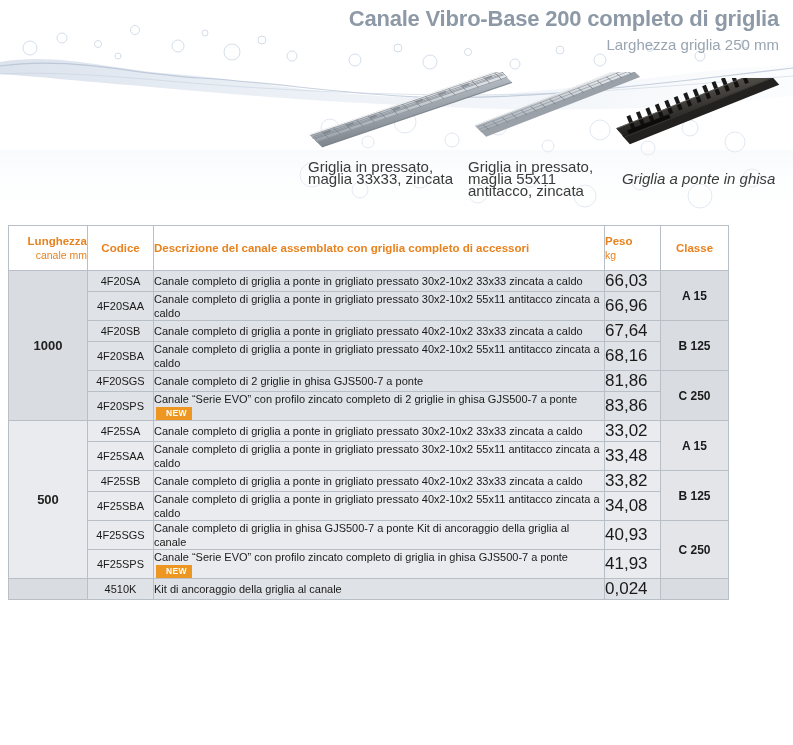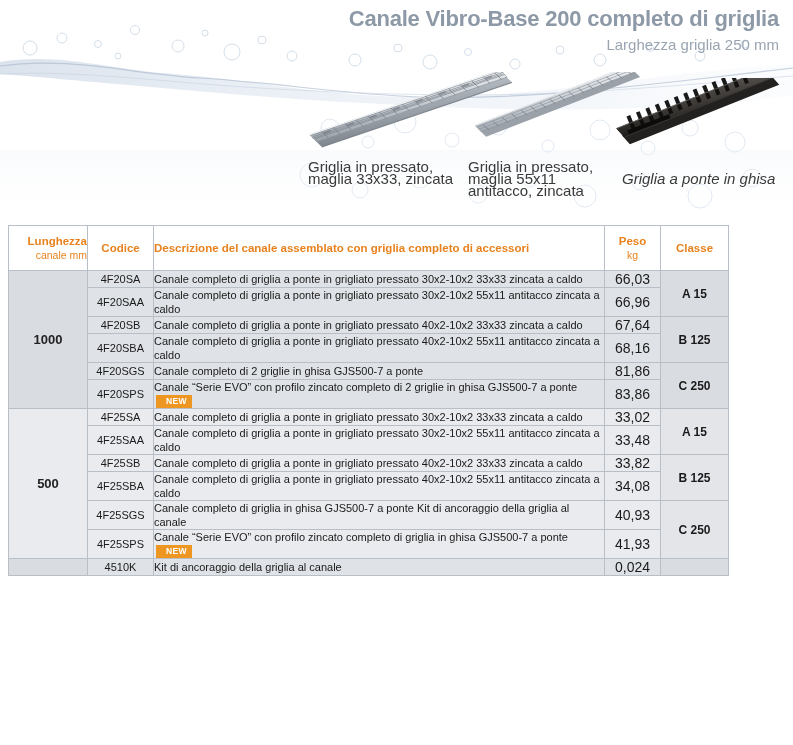--- a/index.html
+++ b/index.html
@@ -51,35 +51,35 @@
     color:#E8821E;
     font-size:11.5px;font-weight:bold;
     height:44px;
     padding:2px 6px;
     line-height:14px;
   }
   thead th .sub{font-weight:normal;font-size:10.5px;display:block;}
   th.h-lung{width:78px;text-align:right;}
   th.h-cod{width:65px;text-align:center;}
   th.h-desc{width:450px;text-align:left;padding-left:7px;}
-  th.h-peso{width:55px;text-align:center;}
+  th.h-peso{width:55px;text-align:left;}
   th.h-cls{width:67px;text-align:center;}
 
   td.c-len{
     text-align:center;font-size:13px;font-weight:bold;color:#222;
   }
   td.c-cod{
     text-align:center;font-size:11px;color:#1a1a1a;
   }
   td.c-desc{
     text-align:left;font-size:11px;color:#1a1a1a;
     padding:4px 6px 4px 7px;line-height:14px;
   }
   td.c-peso{
-    text-align:center;font-size:14px;color:#1a1a1a;
+    text-align:left;font-size:17px;color:#1a1a1a;
   }
   td.c-cls{
     text-align:center;font-size:12px;font-weight:bold;color:#1a1a1a;
   }
 
   tr.band-a td{background:#dfe2e6;}
   tr.band-b td{background:#e9ebee;}
   td.len-a{background:#d9dce1 !important;}
   td.len-b{background:#e9ebee !important;margin-left:18px;}
   td.cls-a{background:#d9dce1 !important;}

